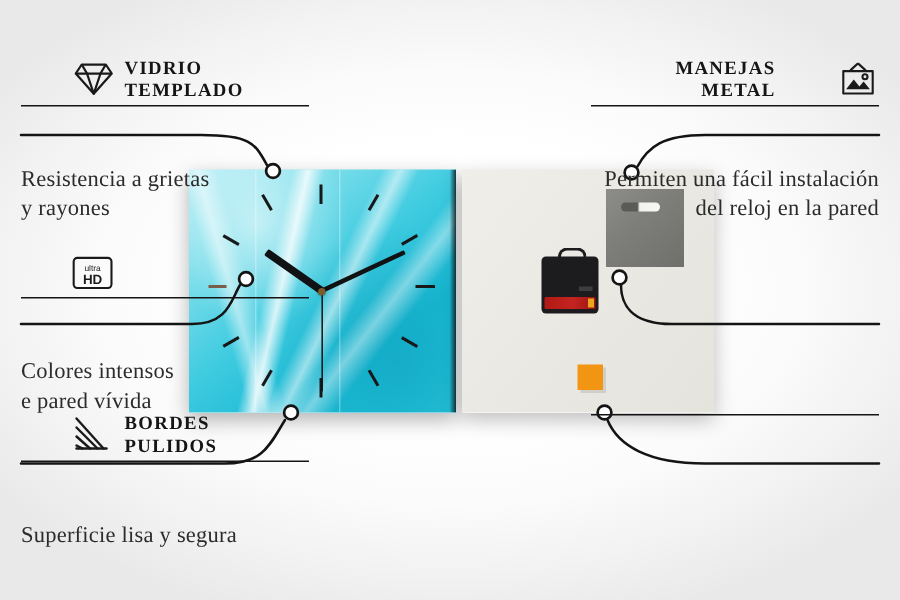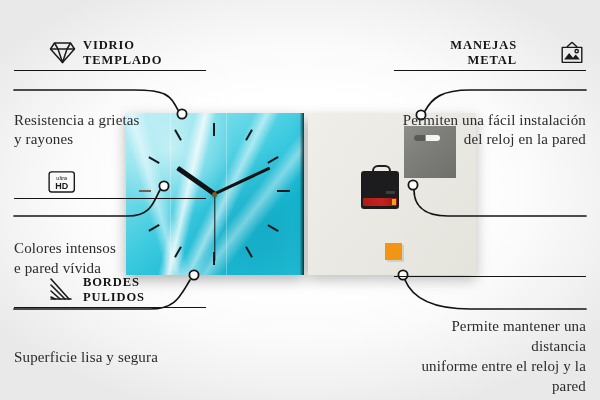--- a/index.html
+++ b/index.html
@@ -348,17 +348,15 @@
       <span class="f-title">BORDES
 PULIDOS</span>
     </div>
     <div class="f-rule"></div>
     <div class="f-desc">Superficie lisa y segura</div>
   </div>
 
 
   <div class="feature right" id="feat-espaciador">
     <div class="f-rule"></div>
-    <div class="f-desc">Permite mantener una distancia
-uniforme entre el reloj y la pared</div>
   </div>
 
 </div>
 
 </body></html>

